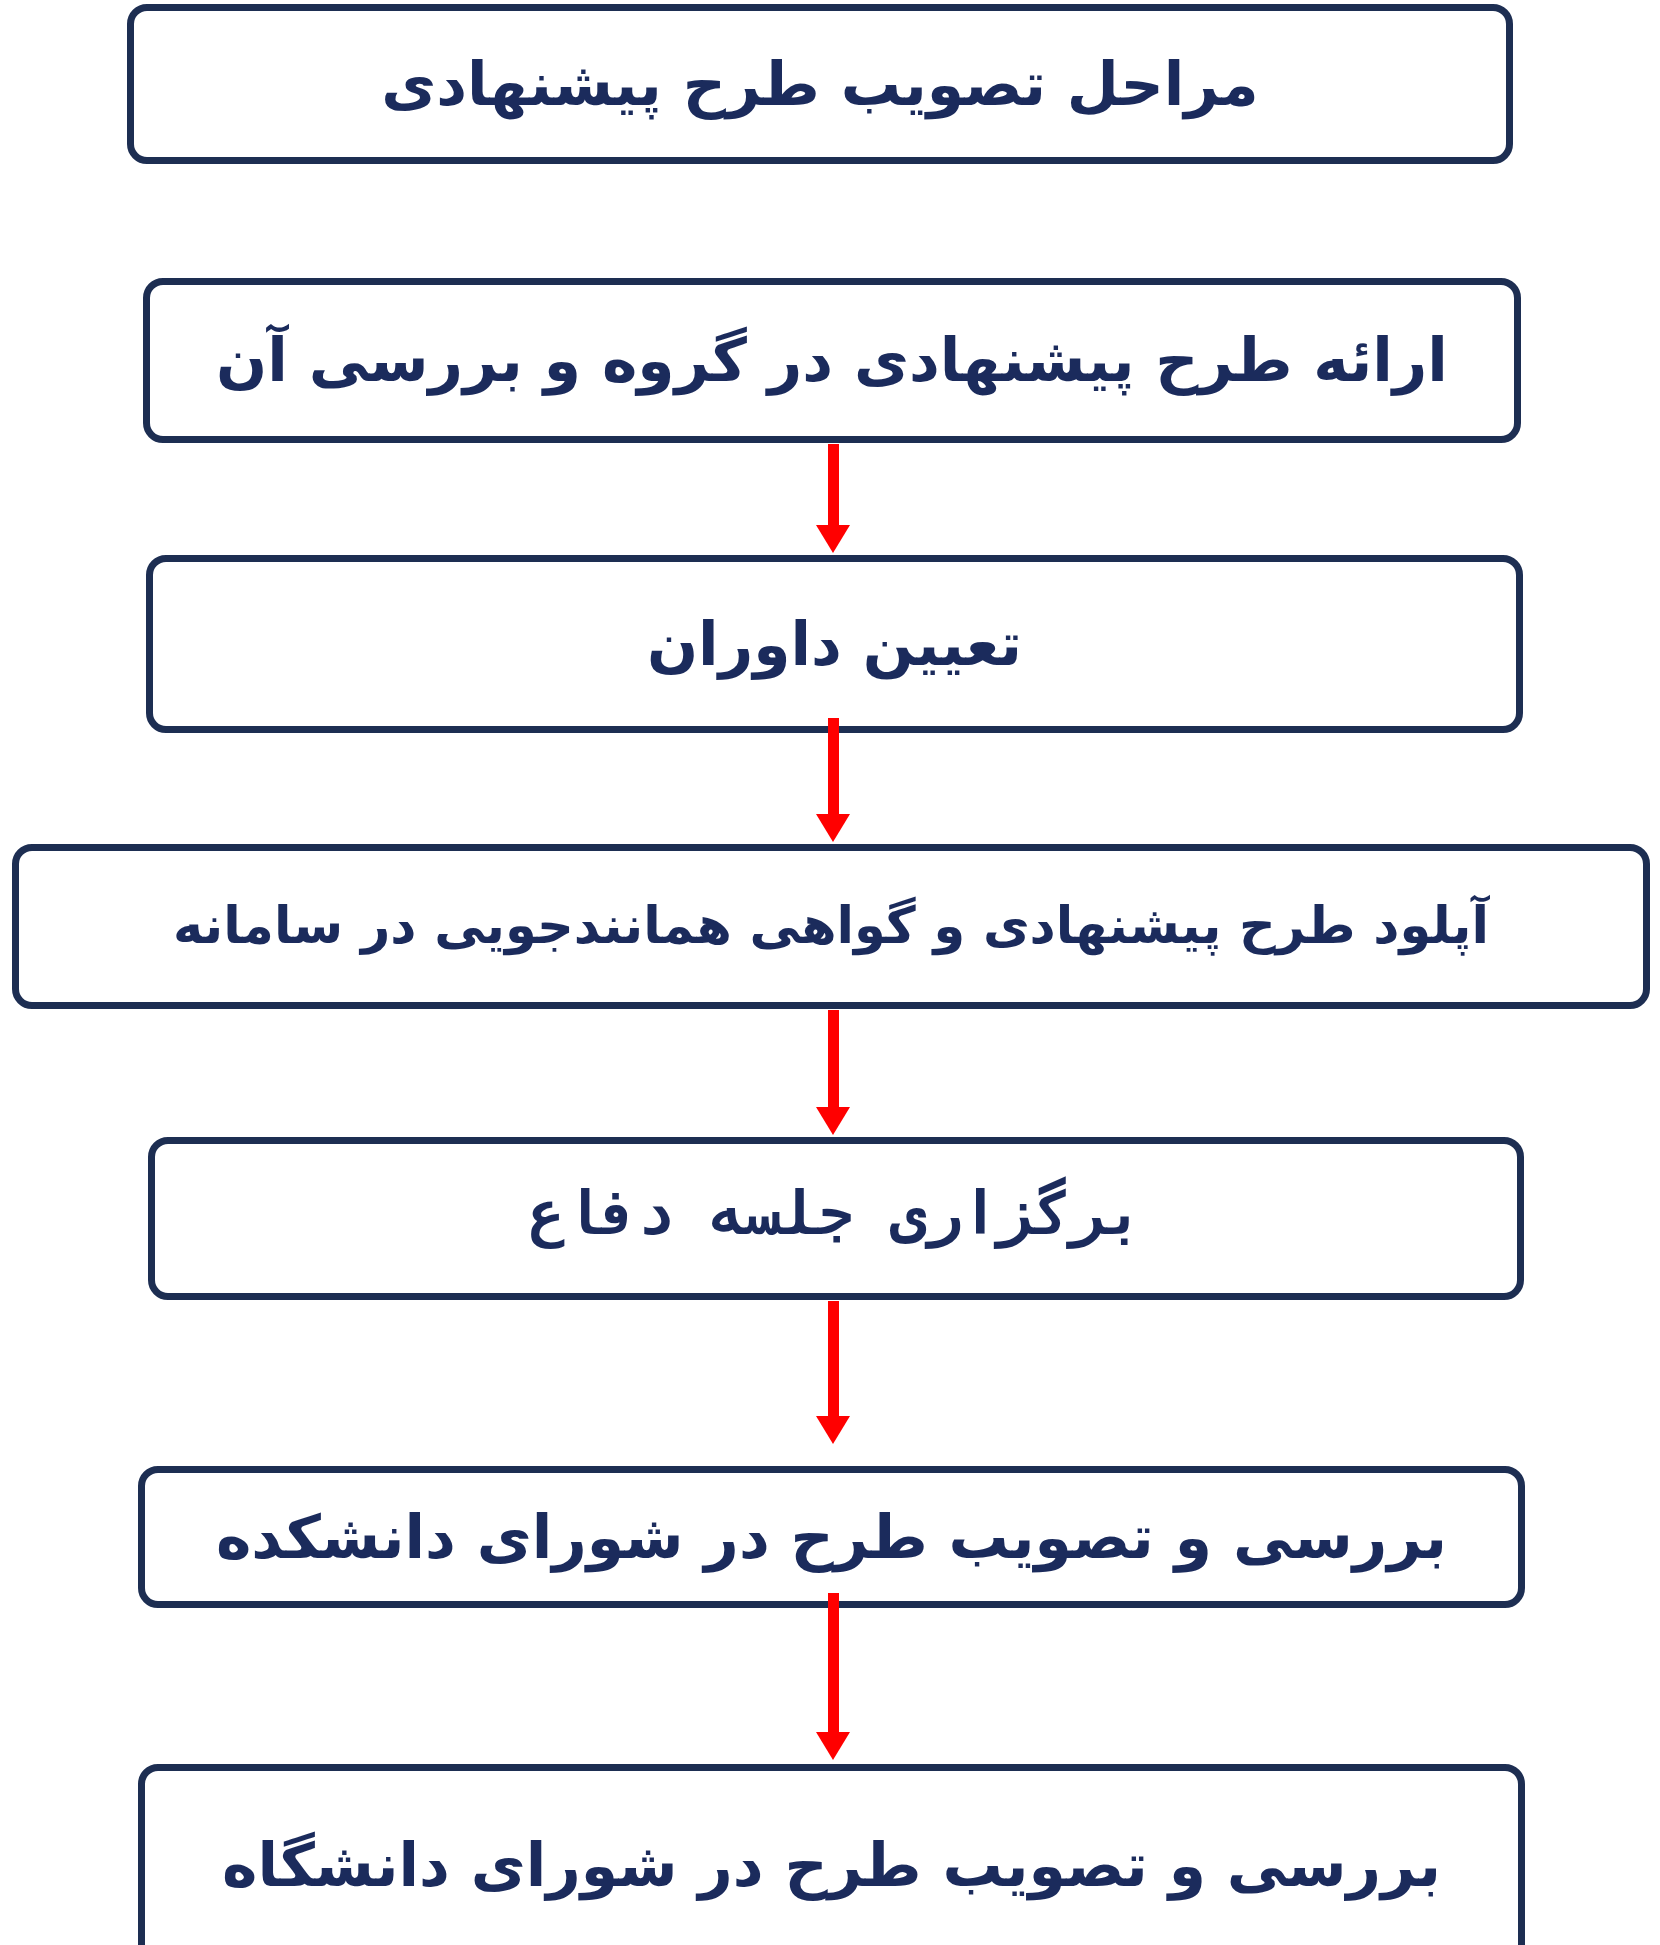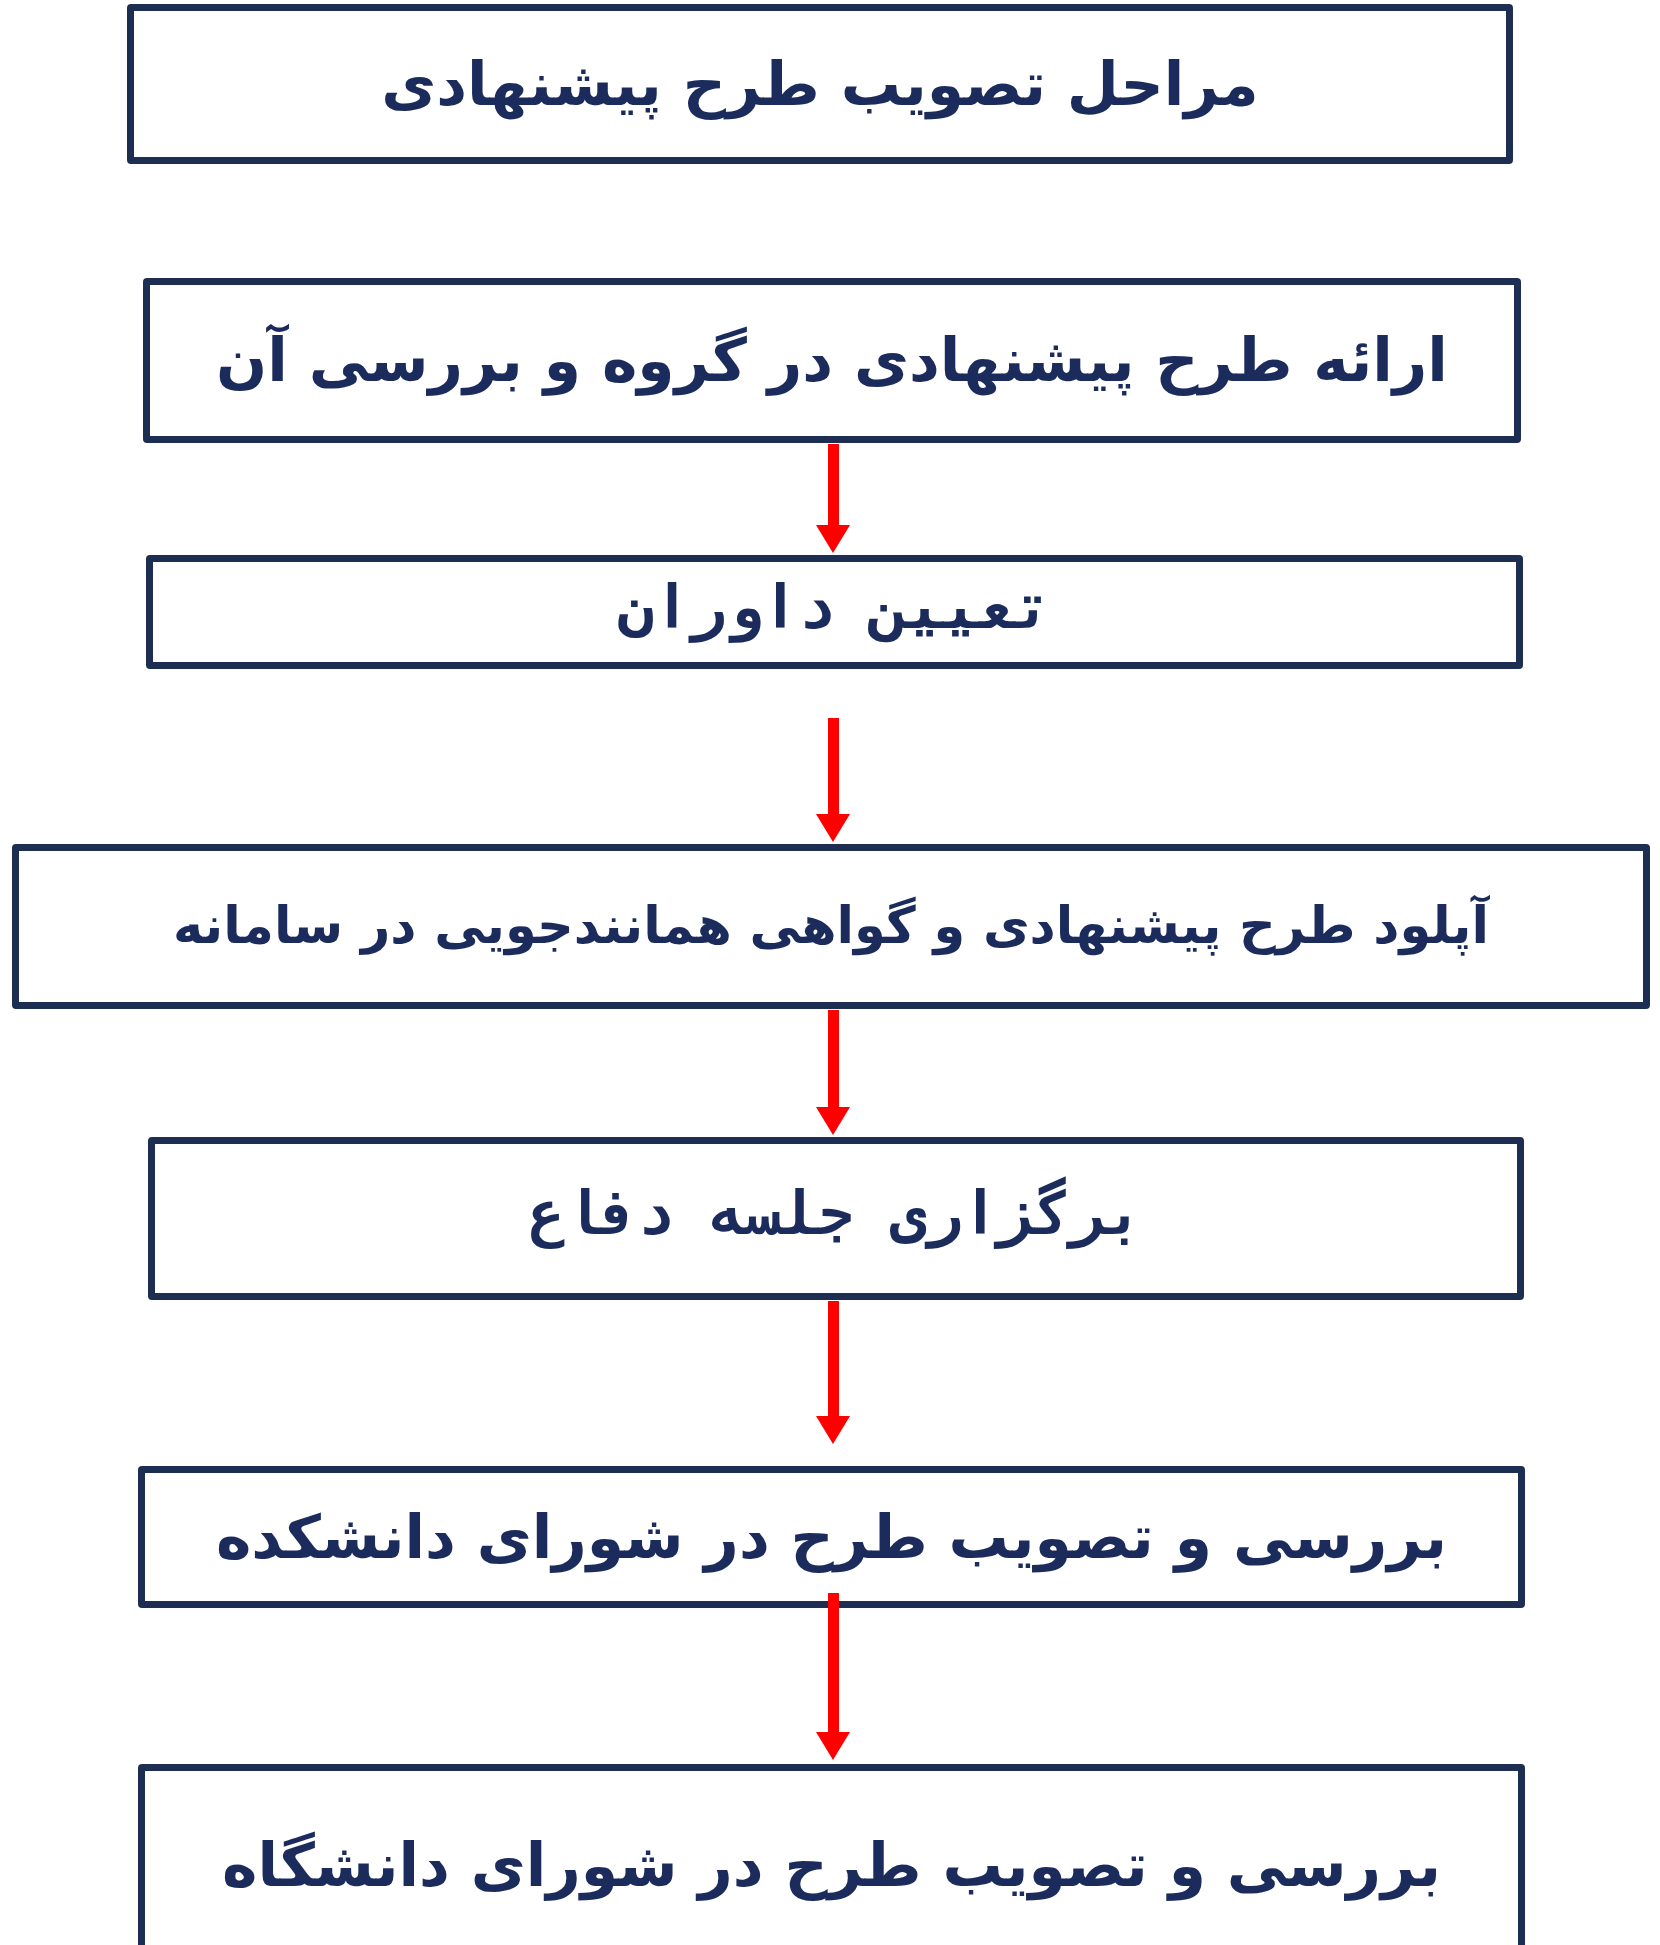--- a/index.html
+++ b/index.html
@@ -12,39 +12,39 @@
   body{
     width:1660px;height:1945px;position:relative;
     background:var(--bg);
     font-family:"DejaVu Sans",sans-serif;
     overflow:hidden;
   }
   .box{
     position:absolute;
     box-sizing:border-box;
     border:7px solid var(--outline);
-    border-radius:4px;
+    border-radius:20px;
     background:var(--bg);
     display:flex;align-items:center;justify-content:center;
     text-align:center;
     padding:16px 24px;
   }
   .box span{
     direction:rtl;
     unicode-bidi:embed;
     font-weight:bold;
     color:var(--text);
     font-size:60px;
     line-height:1.15;
     white-space:nowrap;
   }
   
   .box-title{left:127px;top:4px;width:1386px;height:160px;}
   .box-s1{left:143px;top:278px;width:1378px;height:165px;}
-  .box-s2{left:146px;top:555px;width:1377px;height:114px;font-family:Liberation Mono, monospace;}
+  .box-s2{left:146px;top:555px;width:1377px;height:178px;}
   .box-s3{left:12px;top:844px;width:1638px;height:165px;}
   .box-s3 span{font-size:51px;}
   .box-s4{left:148px;top:1137px;width:1376px;height:163px;font-family:Liberation Mono, monospace;}
   .box-s5{left:138px;top:1446px;width:1387px;height:142px;margin-top:20px;}
   .box-s6{left:138px;top:1764px;width:1387px;height:203px;}
 
   
   .arrow{
     position:absolute;
     left:816px;           

